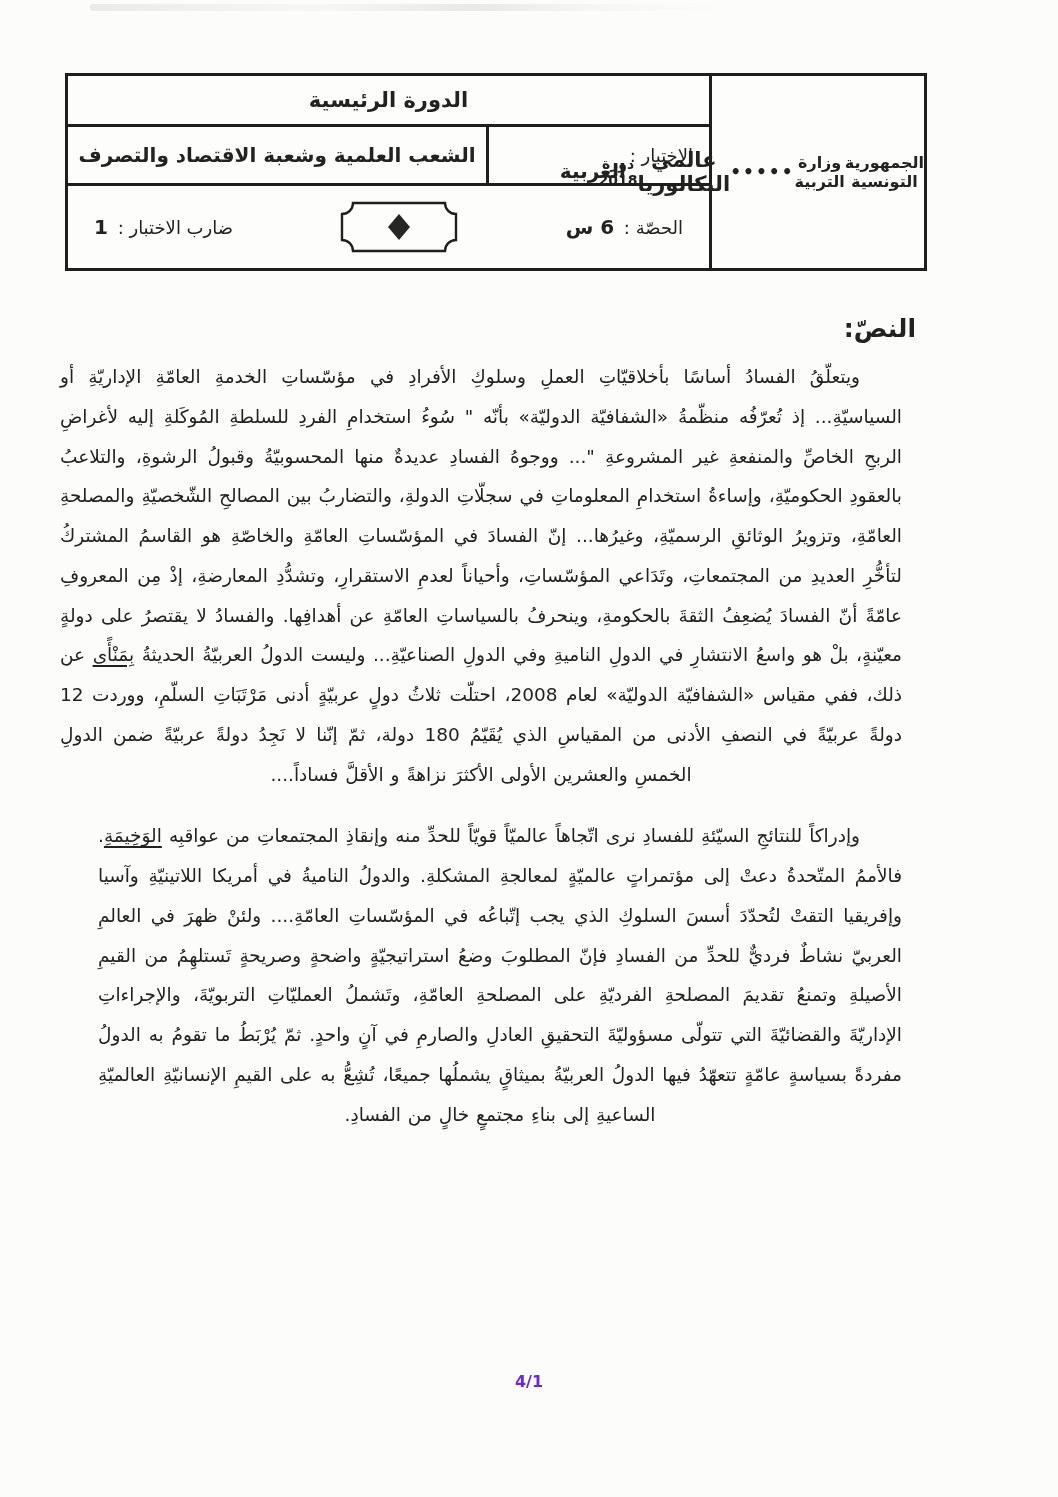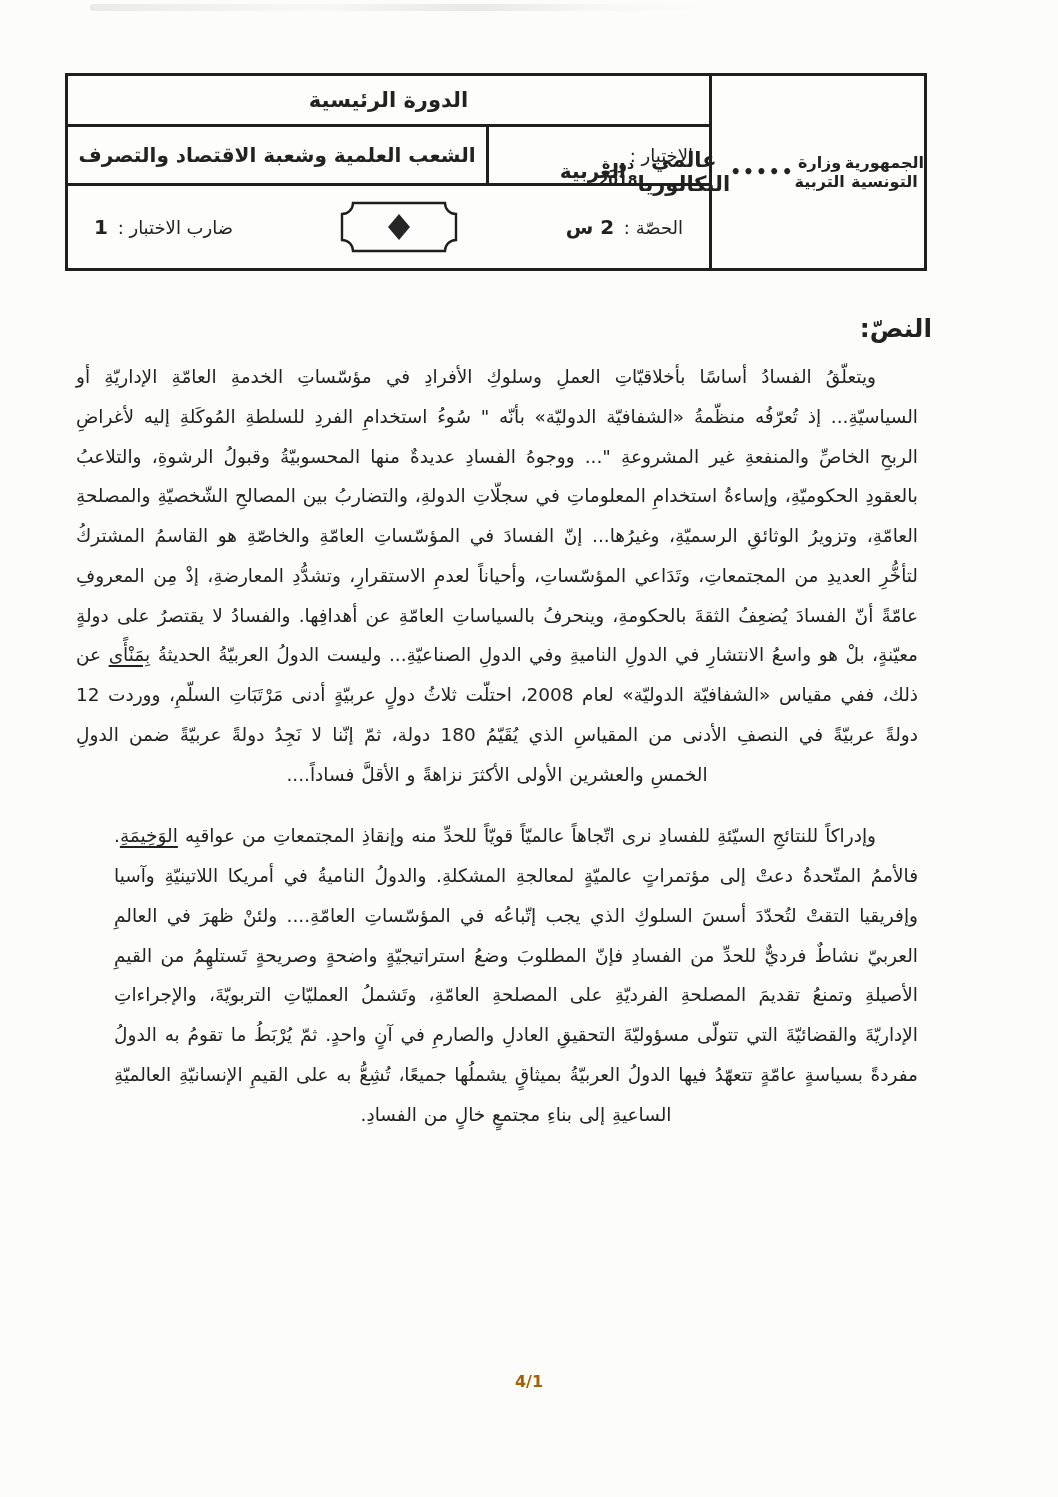--- a/index.html
+++ b/index.html
@@ -59,21 +59,21 @@
   }
   .row-meta{
     flex:1;display:flex;align-items:center;justify-content:space-between;
     padding:0 26px;font-size:18px;
   }
   .meta-field b{font-size:20px;font-weight:800;margin-right:4px;}
   .plaque{width:120px;height:54px;display:block;}
 
   
   .body-text{
-    position:absolute;top:314px;left:76px;width:842px;
+    position:absolute;top:314px;left:60px;width:842px;
     direction:rtl;
   }
   .text-title{
     font-size:25px;font-weight:700;margin:0 -14px 14px 0;
   }
   .passage p{
     margin:0 0 13px 0;
     font-size:18.5px;line-height:2.15;
     text-align:justify;text-align-last:center;
     text-indent:42px;
@@ -87,21 +87,21 @@
   }
   .citation{
     width:430px;margin:26px 412px 0 0;
     font-size:15px;line-height:2.15;text-align:right;
   }
   .citation div{white-space:nowrap;}
 
   .page-footer{
     position:absolute;top:1372px;left:0;right:0;
     text-align:center;font-size:16px;font-weight:600;direction:ltr;
-    color:#a16207;
+    color:#6d28d9;
   }
 </style>
 </head>
 <body>
 
 <div class="page">
   <div class="scan-artifact"></div>
 
   <div class="header-box">
 
@@ -120,21 +120,21 @@
         <div class="cell-exam">
           <span>الاختبار : </span>
           <b>العربية</b>
         </div>
         <div class="cell-branches">الشعب العلمية وشعبة الاقتصاد والتصرف</div>
       </div>
 
       <div class="row-meta">
         <div class="meta-field">
           <span>الحصّة : </span>
-          <b>2 س</b>
+          <b>6 س</b>
         </div>
 
         <svg class="plaque" viewBox="0 0 120 54" aria-hidden="true">
           <path d="M 14 3 H 106 A 11 11 0 0 0 117 14 V 40 A 11 11 0 0 0 106 51 H 14 A 11 11 0 0 0 3 40 V 14 A 11 11 0 0 0 14 3 Z" fill="none" stroke="#1f1f1f" stroke-width="2.4"></path>
           <polygon points="60,14 71,27 60,40 49,27" fill="#262626"></polygon>
         </svg>
 
         <div class="meta-field">
           <span>ضارب الاختبار : </span>
           <b>1</b>

